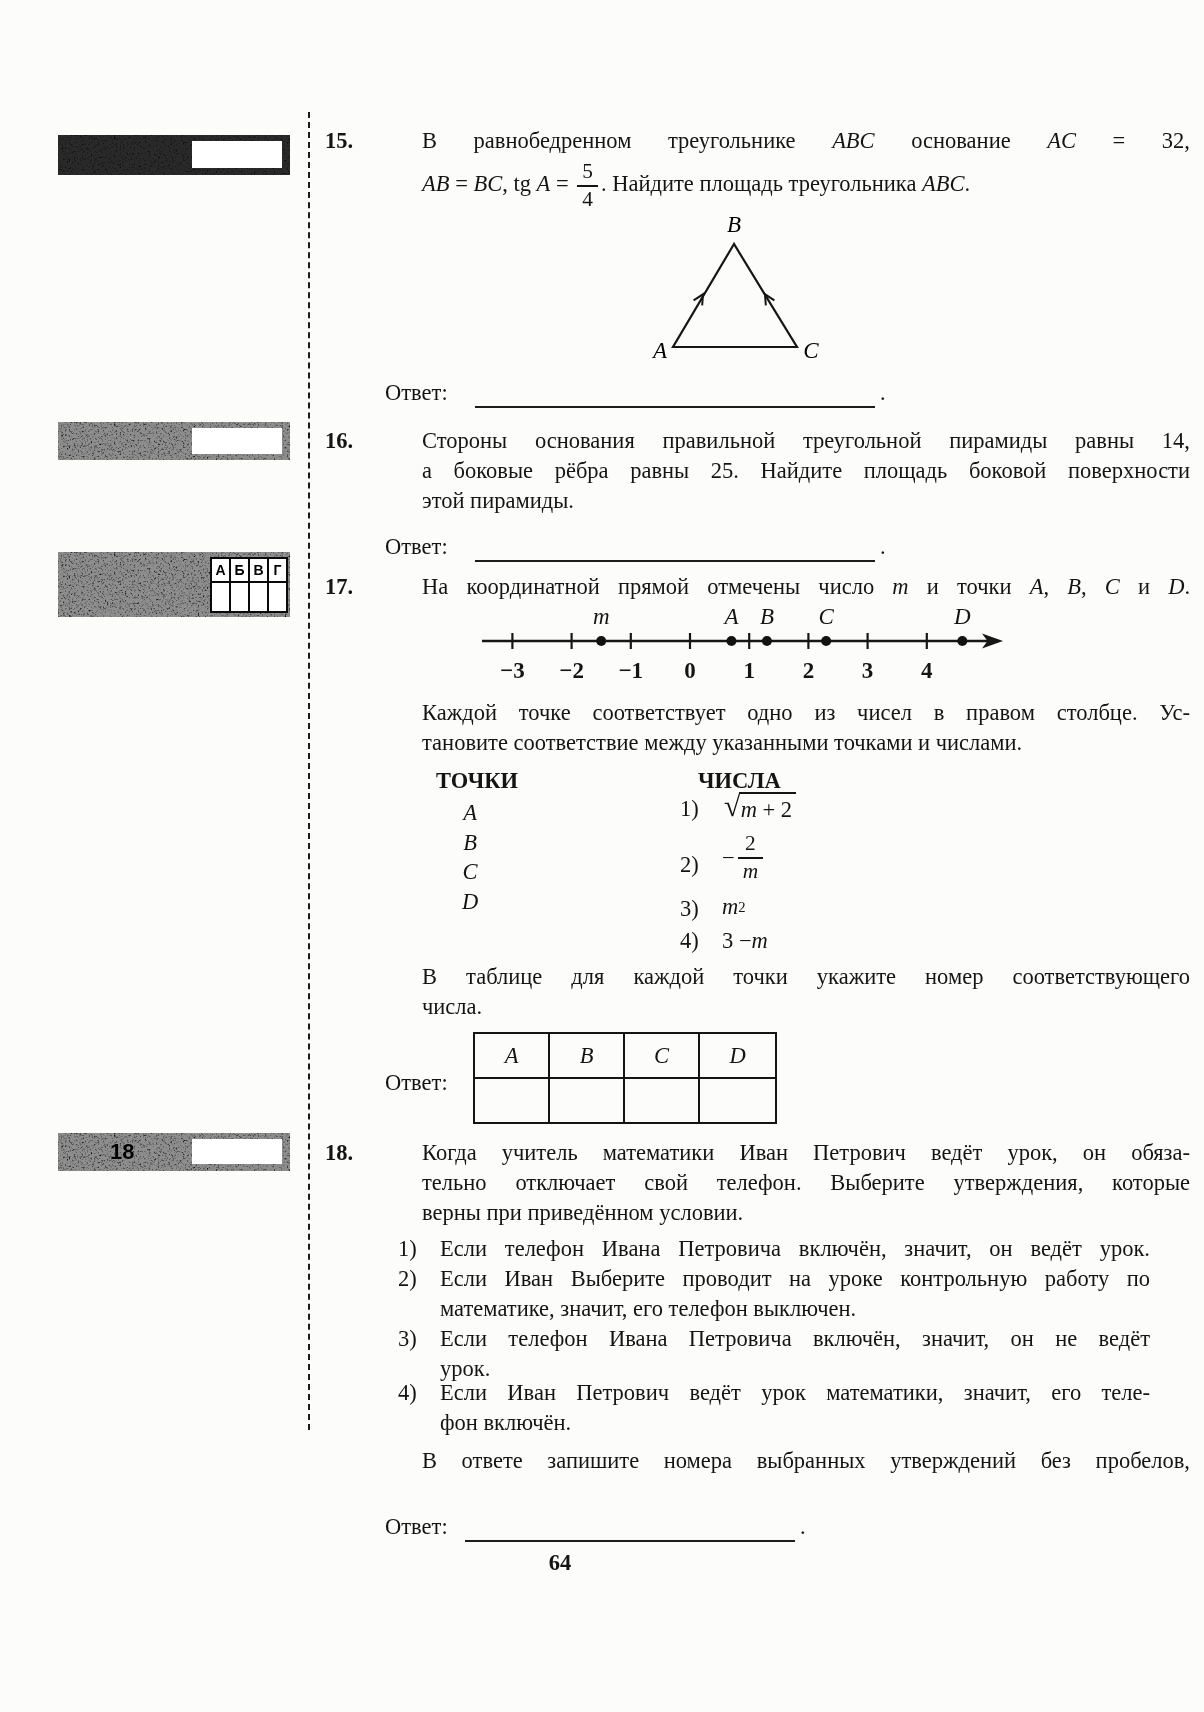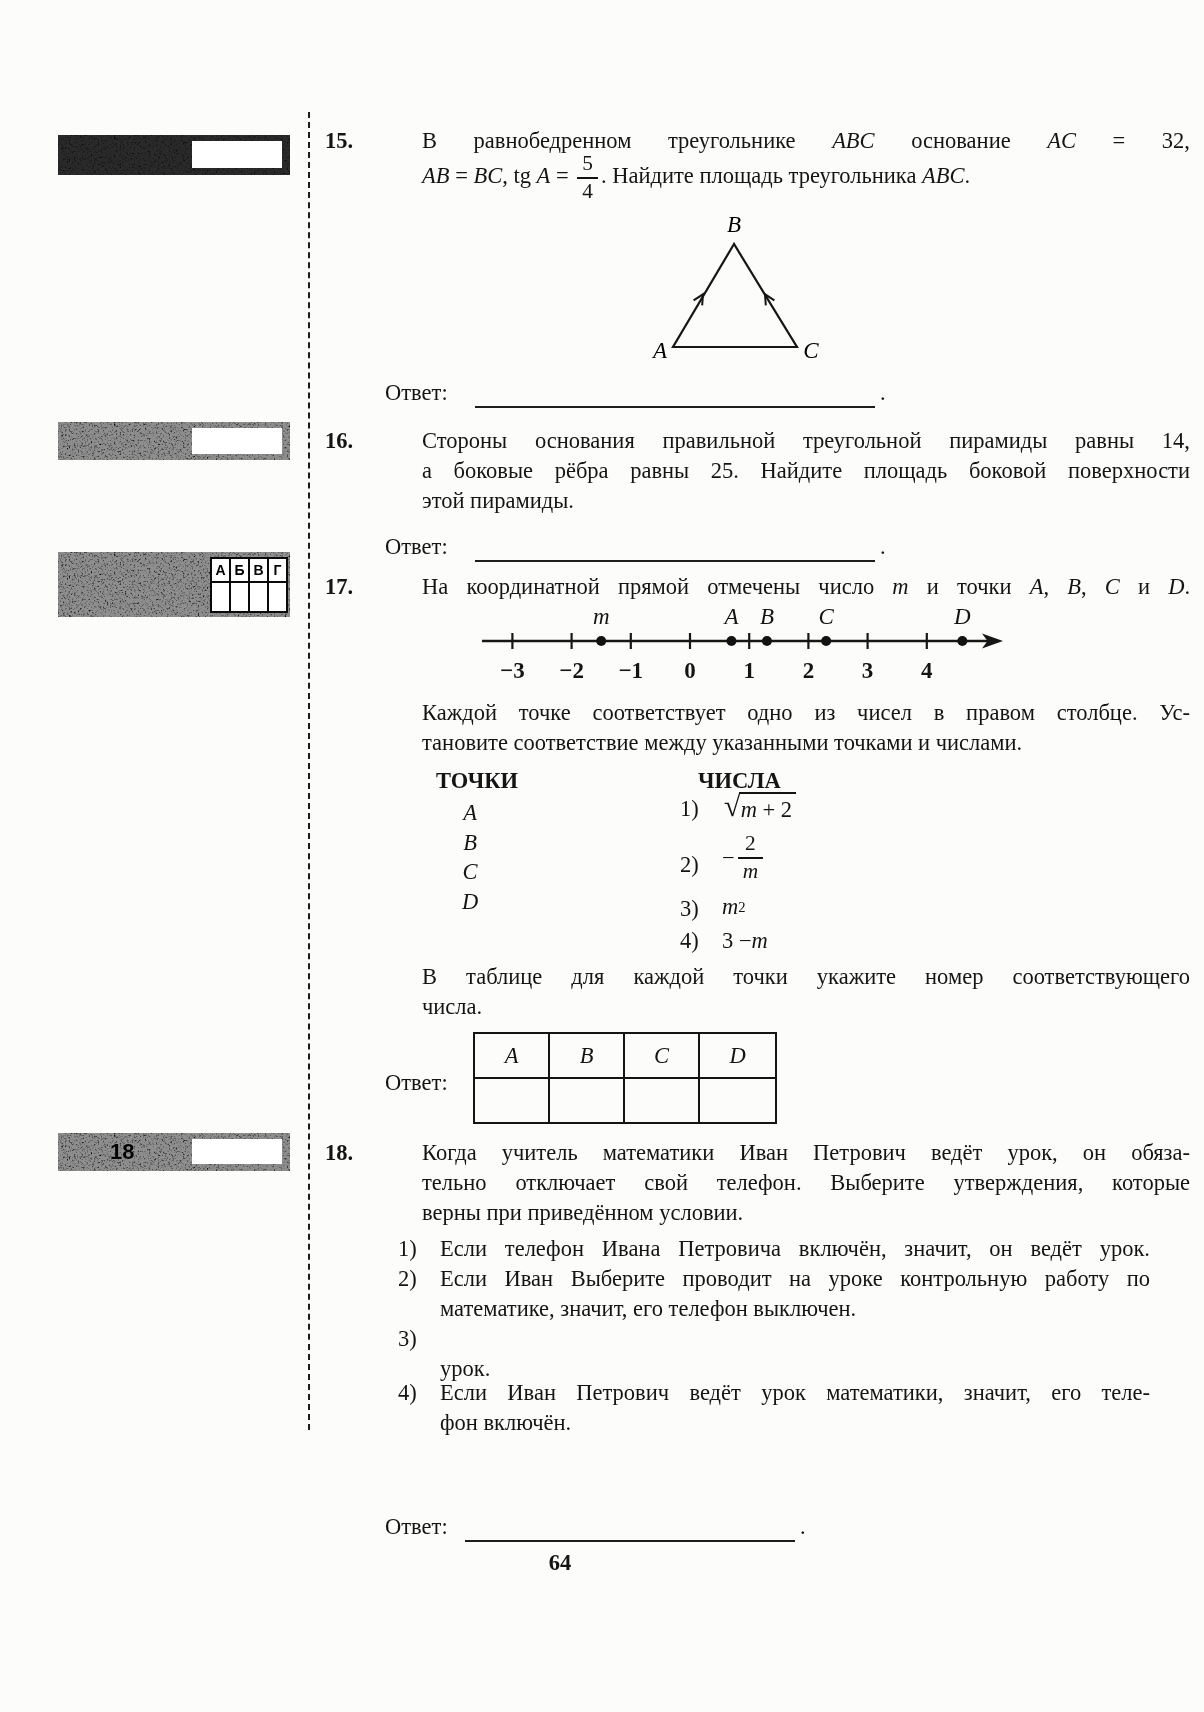--- a/index.html
+++ b/index.html
@@ -117,21 +117,21 @@
     <svg width="232" height="38">
         <rect width="232" height="38" fill="#0a0a0a"></rect>
         <rect width="232" height="38" fill="#b0b0b0" filter="url(#speck)" opacity="0.8"></rect>
       </svg>
     <span class="mbox-label">18</span>
     <div class="wslot" style="top:6px;height:25px;"></div>
   </div>
 
   <span class="pnum" style="top:126px;">15.</span>
   <div class="tl" style="top:126px;">В равнобедренном треугольнике <span class="mi">ABC</span> основание <span class="mi">AC</span> = 32,</div>
-  <div class="tl nat" style="top:152px;"><span class="mi">AB</span> = <span class="mi">BC</span>, tg <span class="mi">A</span> = <span class="frac">
+  <div class="tl nat" style="top:160px;"><span class="mi">AB</span> = <span class="mi">BC</span>, tg <span class="mi">A</span> = <span class="frac">
         <span class="num">5</span>
         <span class="den">4</span>
       </span>. Найдите площадь треугольника <span class="mi">ABC</span>.</div>
 
   <svg class="abs" style="left:630px;top:210px;" width="220" height="152">
     <g stroke="#161616" stroke-width="2.2" fill="none">
       <path d="M 104 34 L 43 137 L 167 137 Z"></path>
       <g transform="translate(72,86) rotate(-59)">
           <path d="M -8 5 L 2 0 L -8 -5" stroke-width="2"></path>
         </g>
@@ -243,26 +243,28 @@
   <div class="tl nat" style="top:1198px;">верны при приведённом условии.</div>
 
   <span class="inum" style="top:1234px;">1)</span>
   <div class="iline" style="top:1234px;">Если телефон Ивана Петровича включён, значит, он ведёт урок.</div>
 
   <span class="inum" style="top:1264px;">2)</span>
   <div class="iline" style="top:1264px;">Если Иван Выберите проводит на уроке контрольную работу по</div>
   <div class="iline nat" style="top:1294px;">математике, значит, его телефон выключен.</div>
 
   <span class="inum" style="top:1324px;">3)</span>
+  <div class="iline" style="top:1324px;">Если телефон Ивана Петровича включён, значит, он не ведёт</div>
   <div class="iline nat" style="top:1354px;text-align:center;">урок.</div>
 
   <span class="inum" style="top:1378px;">4)</span>
   <div class="iline" style="top:1378px;">Если Иван Петрович ведёт урок математики, значит, его теле-</div>
   <div class="iline nat" style="top:1408px;">фон включён.</div>
 
+  <div class="tl" style="top:1446px;">В ответе запишите номера выбранных утверждений без пробелов,</div>
 
   <span class="ans-label" style="top:1512px;">Ответ:</span>
   <span class="ans-line" style="left:465px;top:1512px;width:330px;"></span>
   <span class="ans-dot" style="left:800px;top:1512px;">.</span>
 
   <div class="pageno">64</div>
 
 </div>
 
 </body></html>

